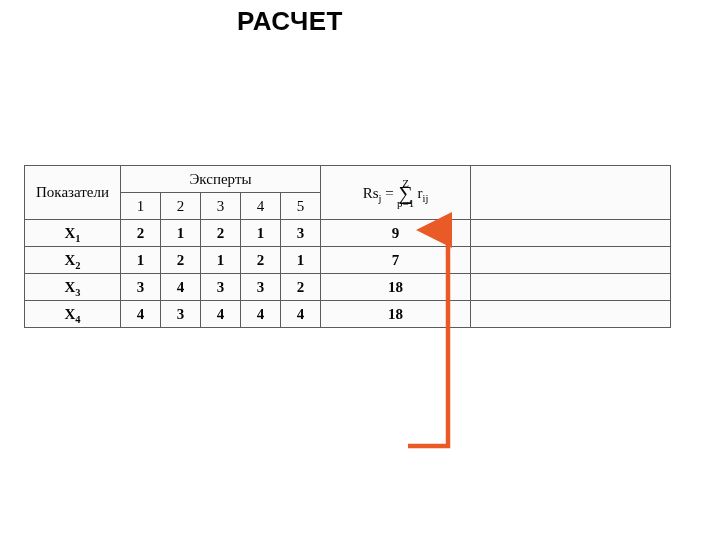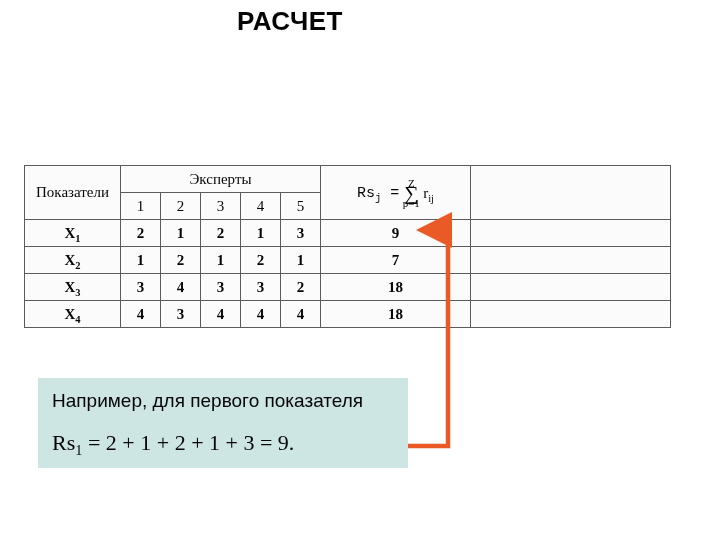--- a/index.html
+++ b/index.html
@@ -74,21 +74,21 @@
   col.c-blank { width: 200px; }
 
   .formula {
     font-family: "Times New Roman", Times, serif;
     font-size: 15px;
     white-space: nowrap;
     display: inline-block;
     position: relative;
     padding: 2px 4px;
   }
-  .formula .eq-left { display:inline-block; vertical-align:middle;font-family:Liberation Mono, monospace; }
+  .formula .eq-left { display:inline-block; vertical-align:middle; }
   .formula .sigma {
     display: inline-block;
     font-size: 20px;
     line-height: 14px;
     vertical-align: middle;
     position: relative;
     margin: 0 1px;
   }
   .formula .sig-top {
     position: absolute;
@@ -224,26 +224,20 @@
         <td>4</td>
         <td>4</td>
         <td>4</td>
         <td>18</td>
         <td></td>
       </tr>
     </tbody>
       </table>
   </div>
 
-  <div class="example-box">
-    <div class="ex-line1">Например, для первого показателя</div>
-    <div class="ex-line2">
-      <span>Rs</span><sub>1</sub><span> = 2 + 1 + 2 + 1 + 3 = 9.</span>
-    </div>
-  </div>
 
   <svg class="arrow-layer" viewBox="0 0 720 540">
     <defs>
       <marker id="arrowhead" markerWidth="8" markerHeight="8" refX="6" refY="4" orient="auto">
         <polygon points="0 0, 8 4, 0 8" fill="#ea5a27"></polygon>
       </marker>
     </defs>
     <path d="M 408 446 L 448 446 L 448 230 L 425 230" fill="none" stroke="#ea5a27" stroke-width="4.5" marker-end="url(#arrowhead)"></path>
   </svg>
 

